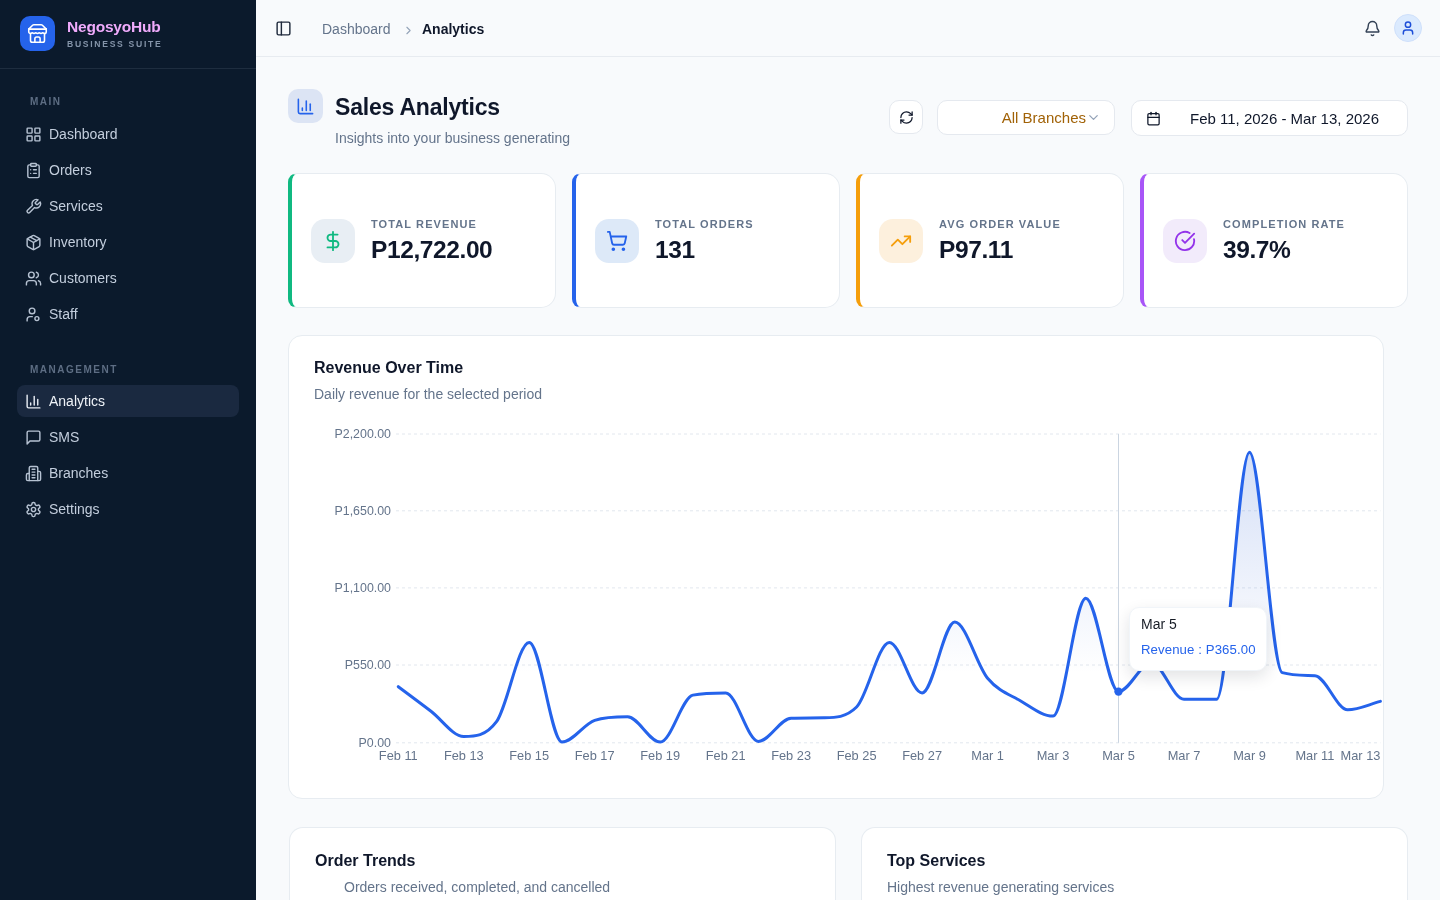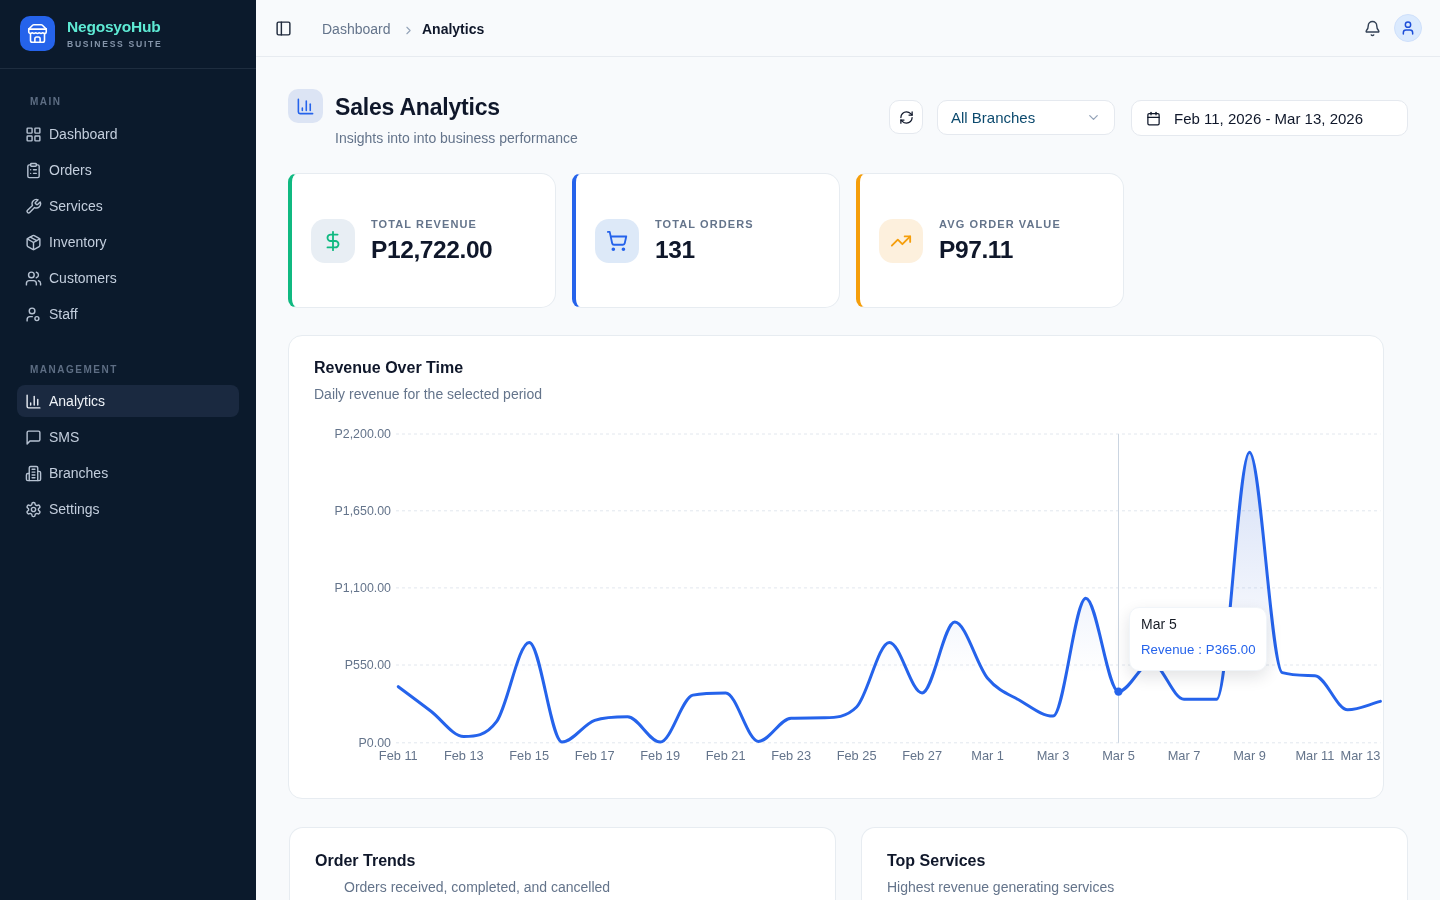--- a/index.html
+++ b/index.html
@@ -1,21 +1,21 @@
 <!DOCTYPE html>
 <html><head>
 <meta charset="utf-8">
 <style>
 * { margin:0; padding:0; box-sizing:border-box; }
 html,body { width:1440px; height:900px; overflow:hidden; font-family:"Liberation Sans", sans-serif; background:#f8fafc; }
 .sidebar { position:fixed; left:0; top:0; width:256px; height:900px; background:#0b1a2c; color:#cbd5e1; }
 .logo-row { position:absolute; left:20px; top:16px; display:flex; align-items:center; }
 .logo-box { width:35px; height:35px; border-radius:10px; background:#2563eb; display:flex; align-items:center; justify-content:center; }
 .logo-title { margin-left:12px; }
-.logo-title .t1 { font-size:15.5px; letter-spacing:-0.2px; font-weight:bold; color:#5eead4; line-height:1.1; }
+.logo-title .t1 { font-size:15.5px; letter-spacing:-0.2px; font-weight:bold; color:#f0abfc; line-height:1.1; }
 .logo-title .t2 { font-size:8.6px; letter-spacing:1.7px; color:#8494a9; margin-top:3px; font-weight:600;}
 .side-div { position:absolute; left:0; top:68px; width:256px; border-top:1px solid rgba(148,163,184,0.14); }
 .sec-label { position:absolute; left:30px; font-size:10px; font-weight:700; letter-spacing:1.5px; color:#5d6d83; }
 .nav-item { position:absolute; left:17px; width:222px; height:32px; border-radius:8px; display:flex; align-items:center; padding-left:8px; color:#c3cedd; font-size:14px; }
 .nav-item svg { margin-right:7px; flex:none; }
 .nav-item.active { background:#1a2940; color:#eef2f7; }
 .main { position:fixed; left:256px; top:0; width:1184px; height:900px; background:#f8fafc; }
 .header { position:absolute; left:0; top:0; width:1184px; height:57px; border-bottom:1px solid #e7ebf0; }
 .crumb { position:absolute; top:21px; font-size:14px; }
 .hbtn { position:absolute; }
@@ -169,36 +169,36 @@
   </div>
   <div class="head-icon">
       <svg width="19" height="19" viewBox="0 0 24 24" fill="none" stroke="#2563eb" stroke-width="2" stroke-linecap="round" stroke-linejoin="round">
         <path d="M3 3v16a2 2 0 0 0 2 2h16"></path>
         <path d="M13 17V5"></path>
         <path d="M18 17V9"></path>
         <path d="M8 17v-3"></path>
       </svg>
     </div>
   <div class="h1">Sales Analytics</div>
-  <div class="hsub">Insights into into business performance</div>
+  <div class="hsub">Insights into your business generating</div>
   <div class="ctl" style="left:633px;top:100px;width:34px;height:34px;justify-content:center;">
       <svg width="15" height="15" viewBox="0 0 24 24" fill="none" stroke="#0f172a" stroke-width="2" stroke-linecap="round" stroke-linejoin="round">
         <path d="M3 12a9 9 0 0 1 9-9 9.75 9.75 0 0 1 6.74 2.74L21 8"></path>
         <path d="M21 3v5h-5"></path>
         <path d="M21 12a9 9 0 0 1-9 9 9.75 9.75 0 0 1-6.74-2.74L3 16"></path>
         <path d="M3 21v-5h5"></path>
       </svg>
     </div>
-    <div class="ctl" style="left:681px;top:100px;width:178px;height:35px;padding:0 13px;font-size:15px;color:#0c4a6e;">
+    <div class="ctl" style="left:681px;top:100px;width:178px;height:35px;padding:0 13px;font-size:15px;color:#a16207;text-align:right;">
       <span style="flex:1;">All Branches</span>
       <svg width="15" height="15" viewBox="0 0 24 24" fill="none" stroke="#94a3b8" stroke-width="2" stroke-linecap="round" stroke-linejoin="round">
         <path d="m6 9 6 6 6-6"></path>
       </svg>
     </div>
-    <div class="ctl" style="left:875px;top:100px;width:277px;height:36px;padding:0 14px;font-size:15px;color:#0f172a;">
+    <div class="ctl" style="left:875px;top:100px;width:277px;height:36px;padding:0 14px;font-size:15px;color:#0f172a;gap:16px;">
       <svg width="15" height="15" viewBox="0 0 24 24" fill="none" stroke="#0f172a" stroke-width="2" stroke-linecap="round" stroke-linejoin="round">
         <path d="M8 2v4"></path>
         <path d="M16 2v4"></path>
         <rect width="18" height="18" x="3" y="4" rx="2"></rect>
         <path d="M3 10h18"></path>
       </svg>
       <span style="margin-left:13px;">Feb 11, 2026 - Mar 13, 2026</span>
     </div>
   <div class="card stat" style="left:32px;border-left-color:#10b981;">
       <div class="holder" style="background:#e8eef4;">
@@ -223,20 +223,30 @@
     </div>
   <div class="card stat" style="left:600px;border-left-color:#f59e0b;">
       <div class="holder" style="background:#fdf0dd;">
         <svg width="22" height="22" viewBox="0 0 24 24" fill="none" stroke="#f59e0b" stroke-width="2" stroke-linecap="round" stroke-linejoin="round">
           <polyline points="22 7 13.5 15.5 8.5 10.5 2 17"></polyline>
           <polyline points="16 7 22 7 22 13"></polyline>
         </svg>
       </div>
       <div class="lab">AVG ORDER VALUE</div>
       <div class="val">P97.11</div>
+    </div>
+  <div class="card stat" style="left:884px;border-left-color:#a855f7;">
+      <div class="holder" style="background:#f2ebfb;">
+        <svg width="22" height="22" viewBox="0 0 24 24" fill="none" stroke="#9333ea" stroke-width="2" stroke-linecap="round" stroke-linejoin="round">
+          <path d="M21.801 10A10 10 0 1 1 17 3.335"></path>
+          <path d="m9 11 3 3L22 4"></path>
+        </svg>
+      </div>
+      <div class="lab">COMPLETION RATE</div>
+      <div class="val">39.7%</div>
     </div>
 
   <div class="card" style="left:32px; top:335px; width:1096px; height:464px;">
     <div class="cardtitle" style="top:23px;">Revenue Over Time</div>
     <div class="cardsub" style="top:50px;">Daily revenue for the selected period</div>
     <svg style="position:absolute;left:0;top:0;" width="1120" height="464" viewBox="0 0 1120 464">
         <defs>
           <linearGradient id="ag" x1="0" y1="116" x2="0" y2="337" gradientUnits="userSpaceOnUse">
             <stop offset="0" stop-color="#3567d6" stop-opacity="0.21"></stop>
             <stop offset="1" stop-color="#3567d6" stop-opacity="0"></stop>

